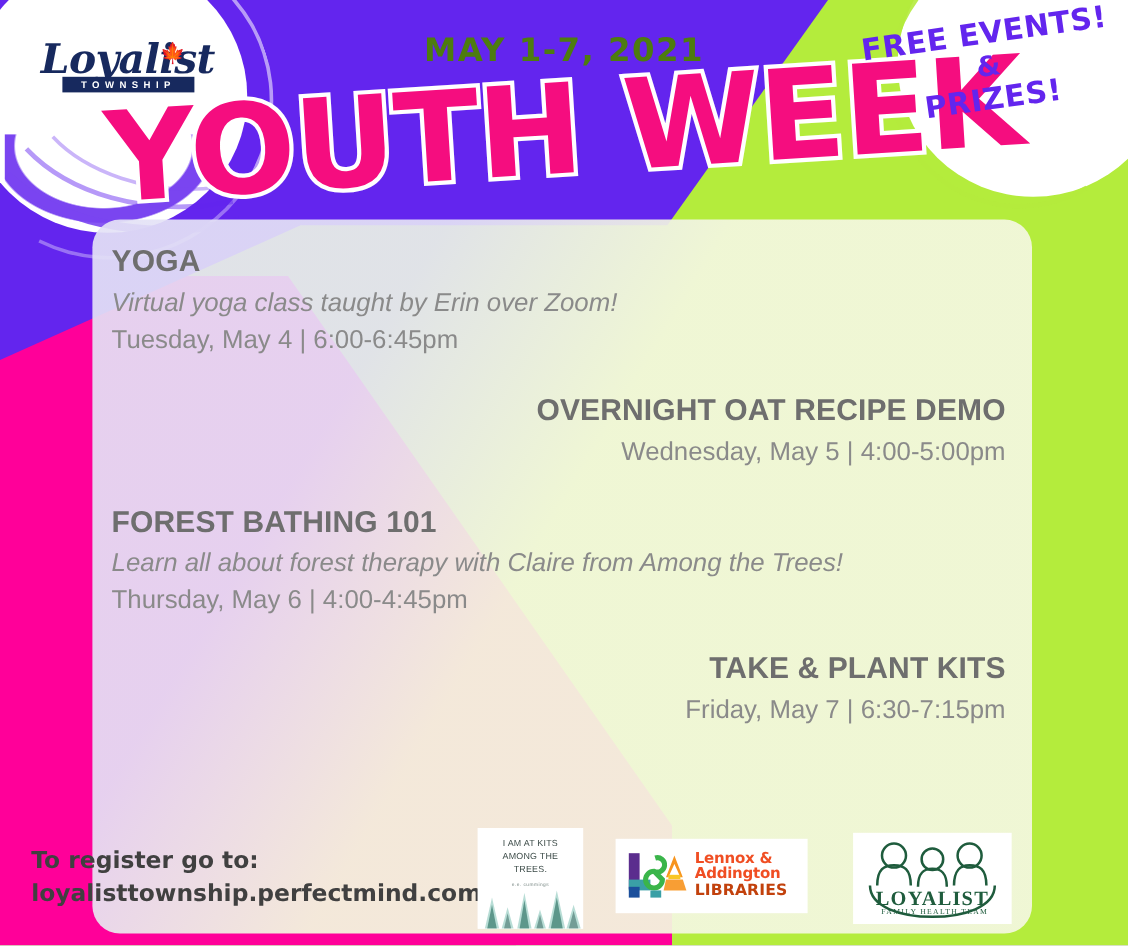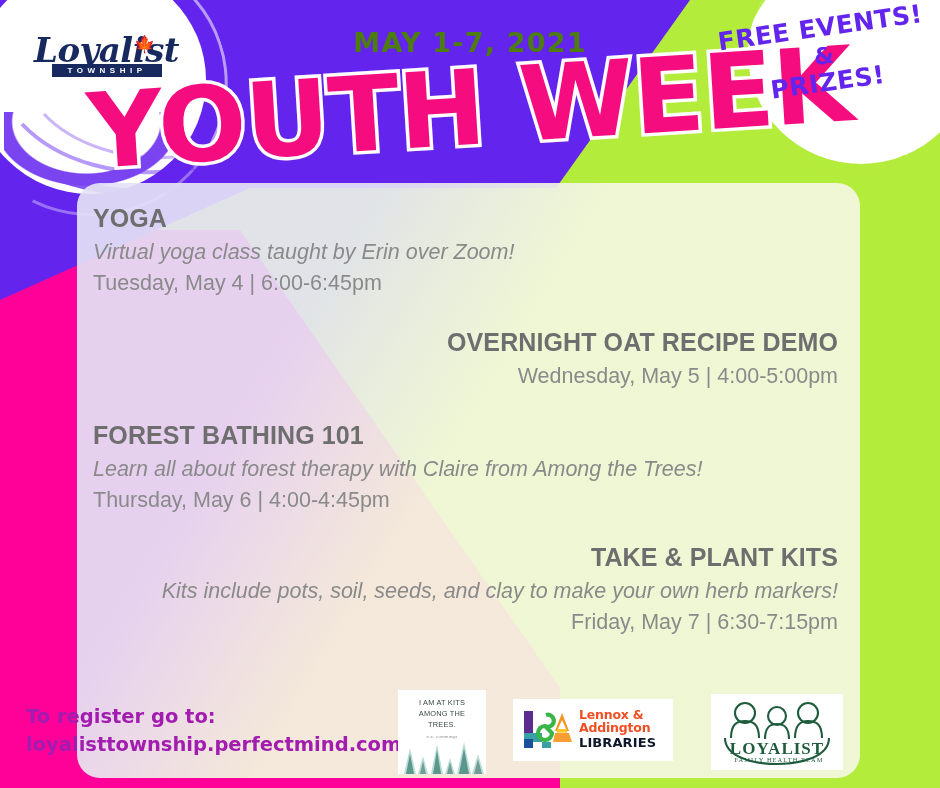--- a/index.html
+++ b/index.html
@@ -172,21 +172,21 @@
     line-height:1.46;
     font-family:"Liberation Sans",sans-serif;
   }
   .sp-1{height:22px;}
   .sp-2{height:22px;}
   .sp-3{height:20px;}
 
   
   .register{
     position:absolute;left:26px;top:703px;
-    color:#a21caf;font-weight:bold;font-size:19.5px;
+    color:#404040;font-weight:bold;font-size:19.5px;
     line-height:1.42;
     font-family:"DejaVu Sans",sans-serif;
   }
 
   .logo-box{
     position:absolute;background:#ffffff;overflow:hidden;
   }
 
   
   .logo-trees{left:398px;top:690px;width:88px;height:84px;background:#ffffff;}
@@ -200,21 +200,21 @@
     position:absolute;left:0;right:0;top:44px;text-align:center;
     font-size:4px;color:#7B8A86;letter-spacing:.4px;
   }
   .trees-art{position:absolute;left:0;bottom:0;width:88px;height:36px;}
 
   
   .logo-la{left:513px;top:699px;width:160px;height:62px;}
   .la-mark{position:absolute;left:9px;top:10px;width:52px;height:42px;}
   .la-text{position:absolute;left:66px;top:9px;}
   .la-line1{font-family:"DejaVu Sans",sans-serif;font-weight:bold;font-size:12.5px;color:#F04E23;line-height:1.07;letter-spacing:-.2px;}
-  .la-line3{font-family:"DejaVu Sans",sans-serif;font-weight:bold;font-size:13px;color:#0f172a;line-height:1.12;letter-spacing:.1px;margin-top:1px;}
+  .la-line3{font-family:"DejaVu Sans",sans-serif;font-weight:bold;font-size:13px;color:#c2410c;line-height:1.12;letter-spacing:.1px;margin-top:1px;}
 
   
   .logo-fht{left:711px;top:694px;width:132px;height:76px;}
   .fht-art{position:absolute;left:0;top:0;width:132px;height:76px;}
 </style>
 </head>
 <body>
 
 <div id="poster">
 
@@ -272,21 +272,20 @@
     <div class="event">
       <div class="ev-title">FOREST BATHING 101</div>
       <div class="ev-desc">Learn all about forest therapy with Claire from Among the Trees!</div>
       <div class="ev-when">Thursday, May 6 | 4:00-4:45pm</div>
     </div>
 
     <div class="sp-3"></div>
 
     <div class="event right">
       <div class="ev-title">TAKE &amp; PLANT KITS</div>
-      <div class="ev-desc">Kits include pots, soil, seeds, and clay to make your own herb markers!</div>
       <div class="ev-when">Friday, May 7 | 6:30-7:15pm</div>
     </div>
 
   </div>
 
   <div class="register">
     <div>To register go to:</div>
     <div>loyalisttownship.perfectmind.com</div>
   </div>
 

